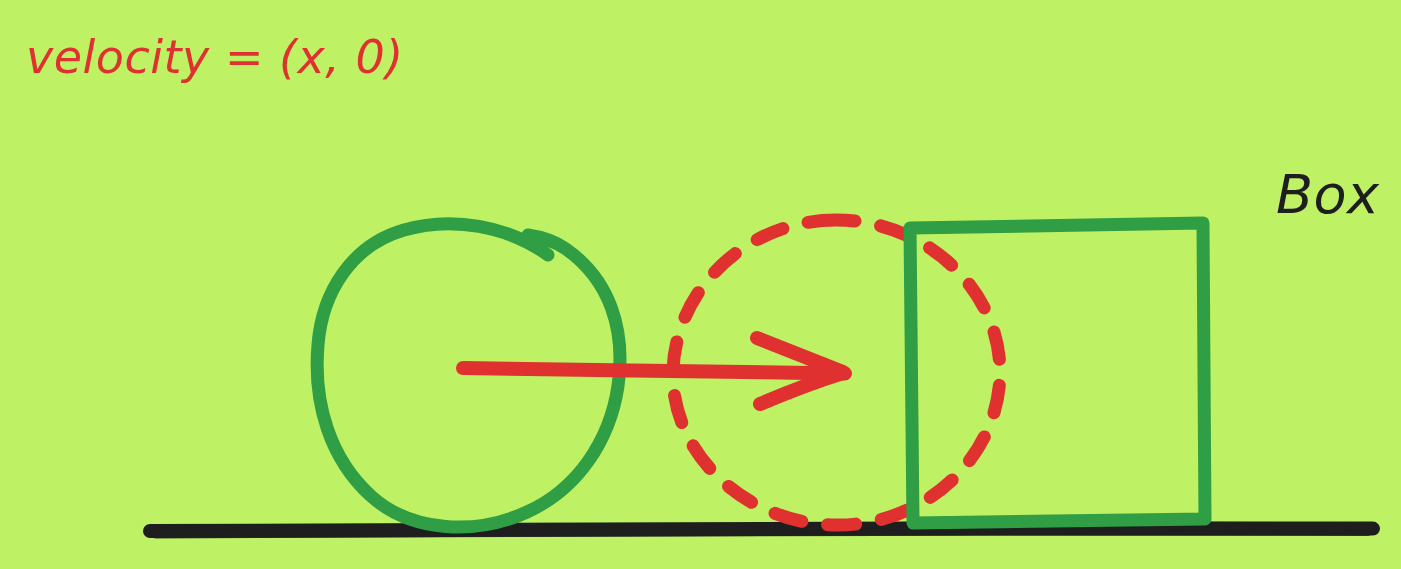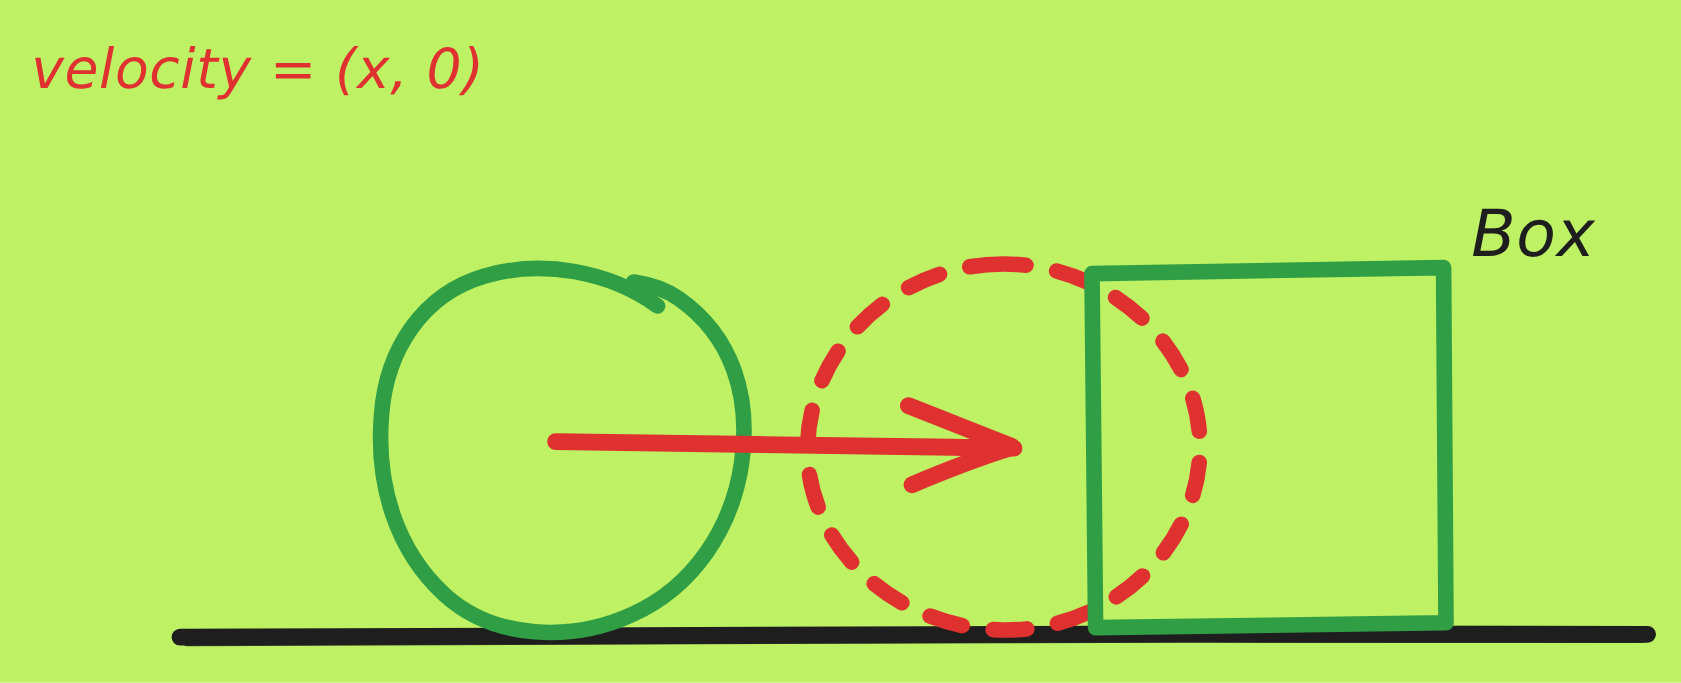--- a/index.html
+++ b/index.html
@@ -77,15 +77,15 @@
       <path id="arrow-shaft" d="M 463 368 C 560 369.5, 680 371, 780 372.5 C 810 373, 830 373, 845 373.5" fill="none" stroke-linecap="round" stroke-linejoin="round" stroke="#e03131" stroke-width="14"></path>
       <path id="arrow-head-upper" d="M 757 338 C 782 348, 812 360, 843 372" fill="none" stroke-linecap="round" stroke-linejoin="round" stroke="#e03131" stroke-width="14"></path>
       <path id="arrow-head-lower" d="M 760 404 C 786 393, 814 382, 843 373" fill="none" stroke-linecap="round" stroke-linejoin="round" stroke="#e03131" stroke-width="14"></path>
     </g>
 
   </svg>
 
   <div class="hand-label" id="label-velocity" style="position: absolute; left: 26px; top: 30px; font-size: 46px; color: rgb(224, 49, 49);">velocity = (x, 0)</div>
 
 
-  <div class="hand-label" id="label-box" style="position: absolute; left: 1226px; top: 163px; font-size: 54px; color: rgb(30, 30, 30);">Box</div>
+  <div class="hand-label" id="label-box" style="position: absolute; left: 1276px; top: 163px; font-size: 54px; color: rgb(30, 30, 30);">Box</div>
 
 </div>
 
 </body></html>

